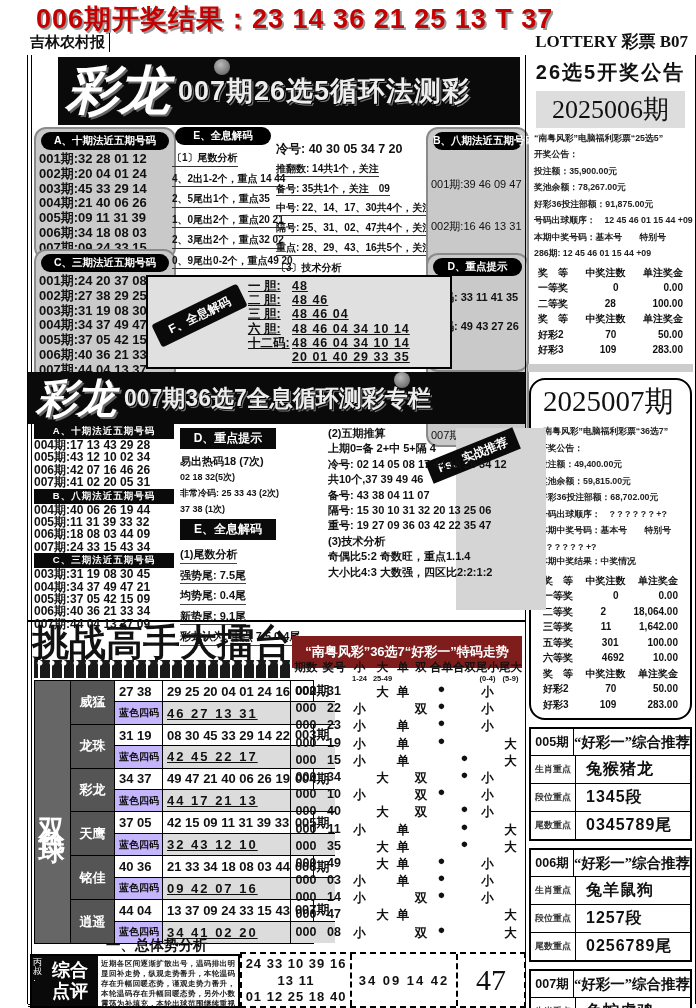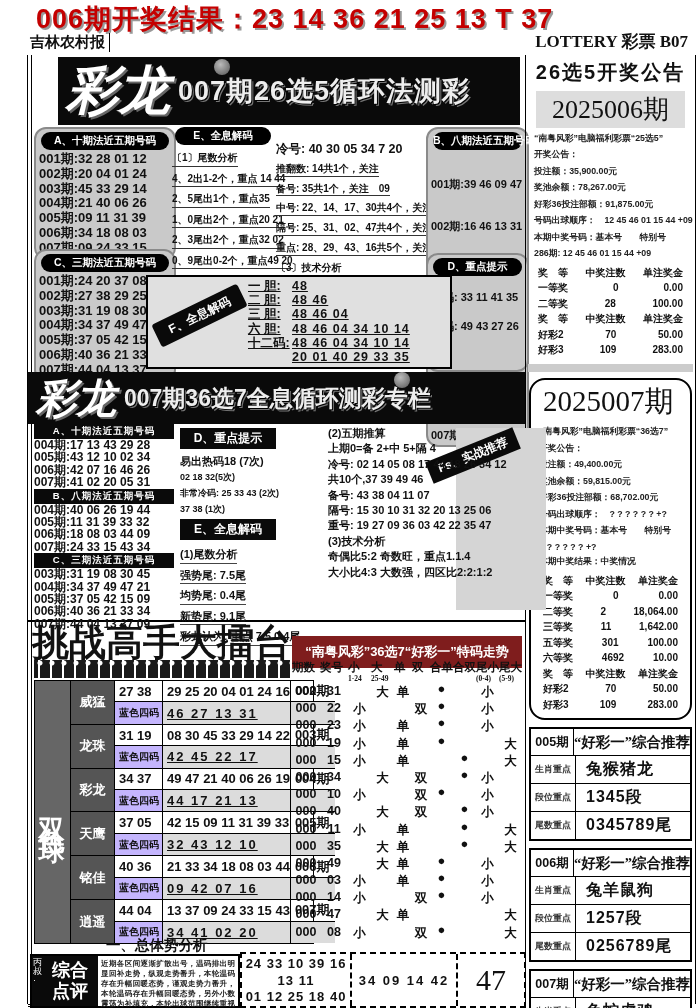--- a/index.html
+++ b/index.html
@@ -26,21 +26,21 @@
   .banner1 .btitle{font-size:27px;letter-spacing:1px;}
   .banner2 .btitle{font-size:23px;}
   .staple{position:absolute;width:16px;height:16px;border-radius:50%;
           background:radial-gradient(circle at 40% 35%,#bbb,#555);}
   
   .s1{left:28px;top:125px;width:497px;height:247px;}
   .gpanel{position:absolute;background:#c9c9c9;border:2px solid #8a8a8a;border-radius:12px;padding:3px 2px 2px;}
   .pill{background:#000;color:#fff;border-radius:10px;font-size:10.5px;font-weight:bold;
         text-align:center;padding:2px 0;margin:0 3px 2px;white-space:nowrap;}
   .prow{font-size:13px;font-weight:bold;line-height:14.8px;white-space:nowrap;padding-left:1px;}
-  .prow-sm{font-size:11px;font-weight:bold;line-height:14.8px;white-space:nowrap;padding-left:1px;margin-top:27px;}
+  .prow-sm{font-size:11px;font-weight:normal;line-height:14.8px;white-space:nowrap;padding-left:1px;margin-top:27px;}
   .panelA{left:6px;top:2px;width:134px;}
   .panelC{left:6px;top:124px;width:134px;}
   .panelB{left:398px;top:2px;width:95px;}
   .panelD{left:398px;top:128px;width:95px;height:110px;}
   .panelD .dline{font-size:11px;font-weight:bold;margin:14px 2px 0;white-space:nowrap;}
   .panelE{position:absolute;left:144px;top:2px;width:102px;}
   .eline{font-size:10px;font-weight:bold;line-height:14.5px;border-bottom:1px solid #333;
          display:inline-block;white-space:nowrap;margin-bottom:1px;}
   .coldblk{position:absolute;left:248px;top:10px;width:176px;}
   .cline{font-size:10px;font-weight:bold;line-height:13.8px;border-bottom:1px solid #333;
@@ -92,21 +92,21 @@
             display:flex;align-items:center;justify-content:center;border-right:1px solid #000;}
   .ssq-cell{display:flex;align-items:center;font-size:13px;font-weight:bold;
             border-right:1px solid #000;border-bottom:1px solid #000;padding-left:4px;white-space:nowrap;}
   .ssq-cell.last{border-right:none;}
   .ssq-cell.nob{border-bottom:none;}
   .ssq-bluelabel{background:#c4b5fd;font-size:10px;}
   .ssq-bluenums{background:#dcdcdc;letter-spacing:2px;text-decoration:underline;}
   .ssq-blueempty{background:#dcdcdc;}
   .trendtable{left:292px;top:660px;width:230px;}
   .th-row{display:flex;height:24px;}
-  .th-cell{font-size:11.5px;font-weight:bold;line-height:11px;padding-top:2px;font-family:Liberation Serif, serif;}
+  .th-cell{font-size:11.5px;font-weight:bold;text-align:center;line-height:11px;padding-top:2px;}
   .th-sub{font-size:7.5px;font-weight:bold;display:block;}
   .tr-row{display:flex;height:17.2px;align-items:flex-start;}
   .tr-cell{font-size:12.5px;font-weight:bold;text-align:center;white-space:nowrap;}
   .dot{font-size:13px;line-height:10px;}
   .analysis-title{left:106px;top:936px;font-size:14.5px;font-weight:bold;border-bottom:1.5px solid #000;padding-bottom:1px;}
   .review{left:30px;top:954px;width:206px;height:50px;border:2px solid #000;display:flex;background:#fff;}
   .review-left{width:66px;background:#0a0a0a;color:#fff;position:relative;display:flex;align-items:center;justify-content:center;}
   .review-who{position:absolute;left:1px;top:2px;font-size:9px;line-height:9px;width:10px;color:#fff;}
   .review-label{font-size:18px;font-weight:bold;width:40px;line-height:21px;text-align:center;margin-left:10px;}
   .review-text{flex:1;font-size:7.5px;line-height:10px;padding:3px 3px;text-align:justify;font-weight:bold;color:#222;}

